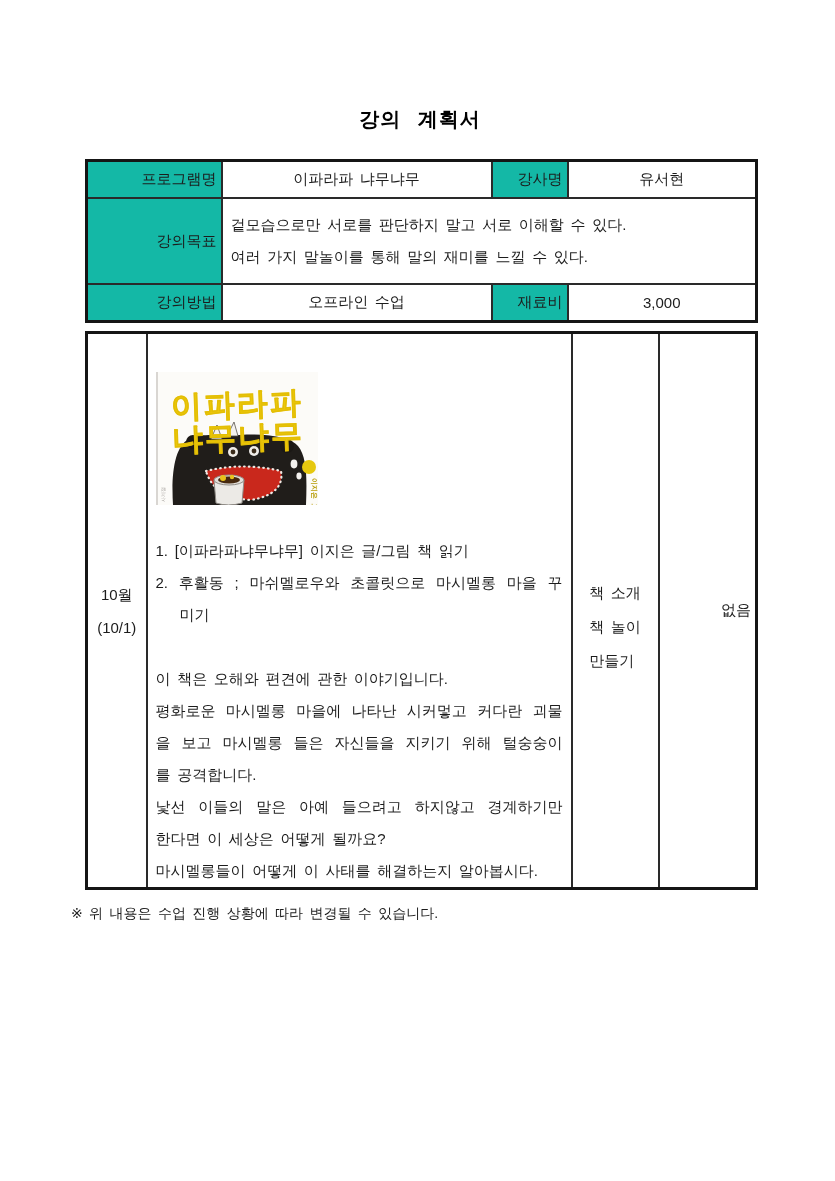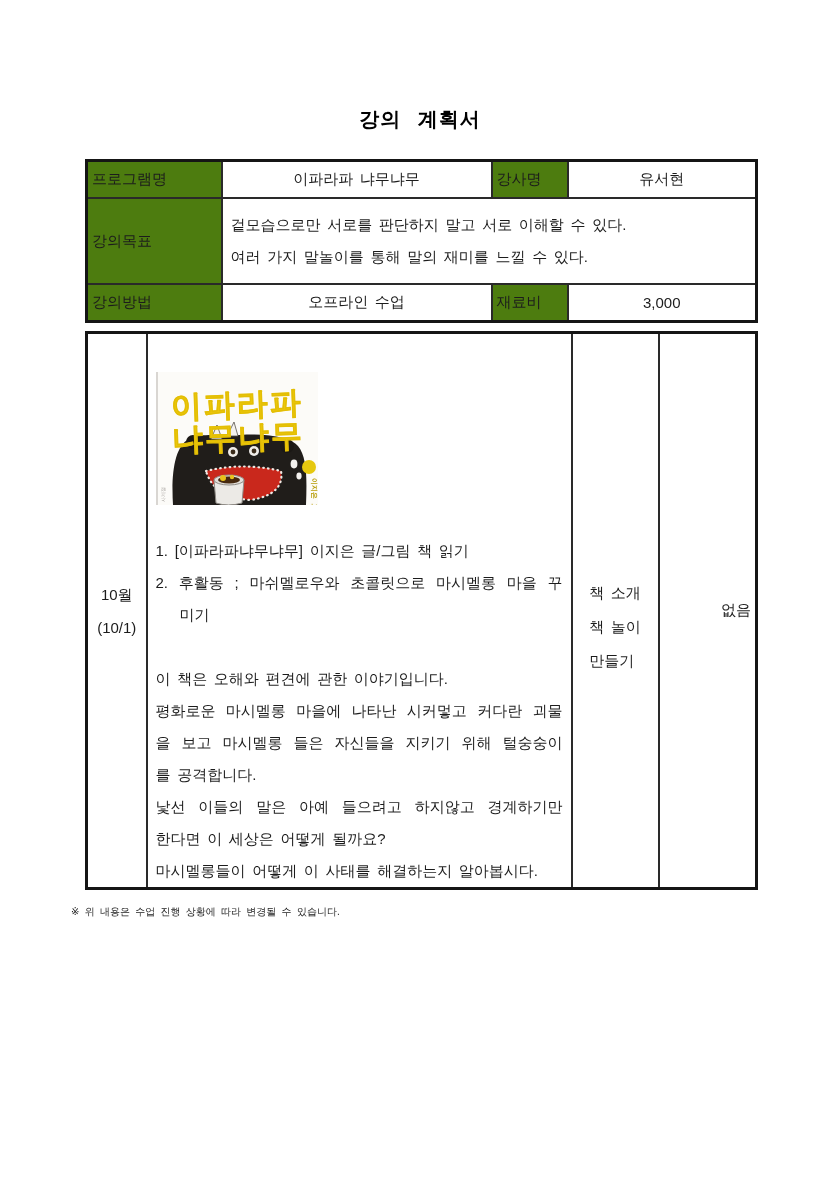--- a/index.html
+++ b/index.html
@@ -11,39 +11,39 @@
   .doc{padding:106px 80px 0 85px;width:670px;}
   h1.doc-title{
     margin:0 0 26px 0;text-align:center;
     font-size:20px;font-weight:bold;letter-spacing:1px;word-spacing:10px;
     color:#000;
   }
   table{border-collapse:collapse;table-layout:fixed;width:670px;
     border:3px solid #151515;}
   td,th{border:2px solid #2a2a2a;font-size:15px;font-weight:normal;
     padding:0 4px;word-spacing:2.5px;color:#1c1c1c;}
-  .lbl{background:#4d7c0f;text-align:left;}
+  .lbl{background:#14b8a6;text-align:right;}
   .ctr{text-align:center;}
   .info-table td{height:35px;}
   .info-table tr.r1 td{height:35px;}
   .info-table tr.r3 td{height:76px;margin-left:17px;}
   .goal-cell{padding:4px 8px;line-height:32px;}
   .gap{height:8px;}
   .sched-table th{background:#dcdcdc;height:28px;text-align:center;}
   .date-cell{text-align:center;vertical-align:middle;line-height:33px;border-radius:21px;}
   .content-cell{vertical-align:top;padding:36px 8px 0 8px;}
   .teach-cell{vertical-align:middle;text-align:center;padding:0;}
   .teach-inner{display:inline-block;text-align:left;line-height:34px;margin-top:32px;}
   .supply-cell{text-align:right;vertical-align:middle;}
   .line{line-height:32px;white-space:nowrap;}
   .line.jfull{text-align:justify;text-align-last:justify;white-space:normal;}
   .line.indent{padding-left:24px;}
   .blank-line{height:32px;}
   .cover{margin:2px 0 30px 0;display:block;}
-  .footnote{margin:15px 0 0 -14px;font-size:10px;word-spacing:2.5px;color:#1c1c1c;}
+  .footnote{margin:15px 0 0 -14px;font-size:14px;word-spacing:2.5px;color:#1c1c1c;}
 </style>
 </head>
 <body>
 
 <div class="doc">
 
   <h1 class="doc-title">강의 계획서</h1>
 
   <table class="info-table">
     <colgroup>

